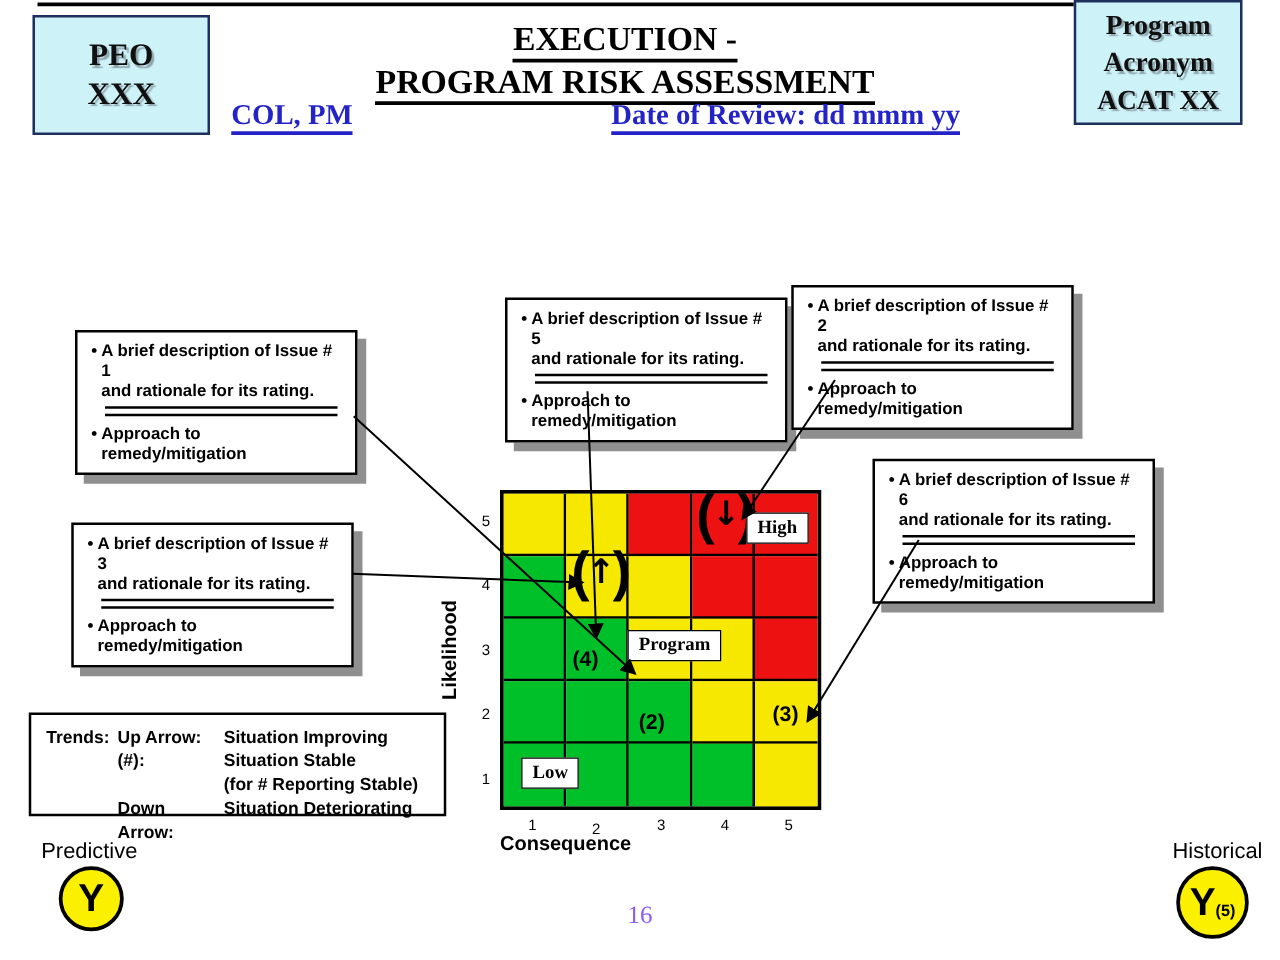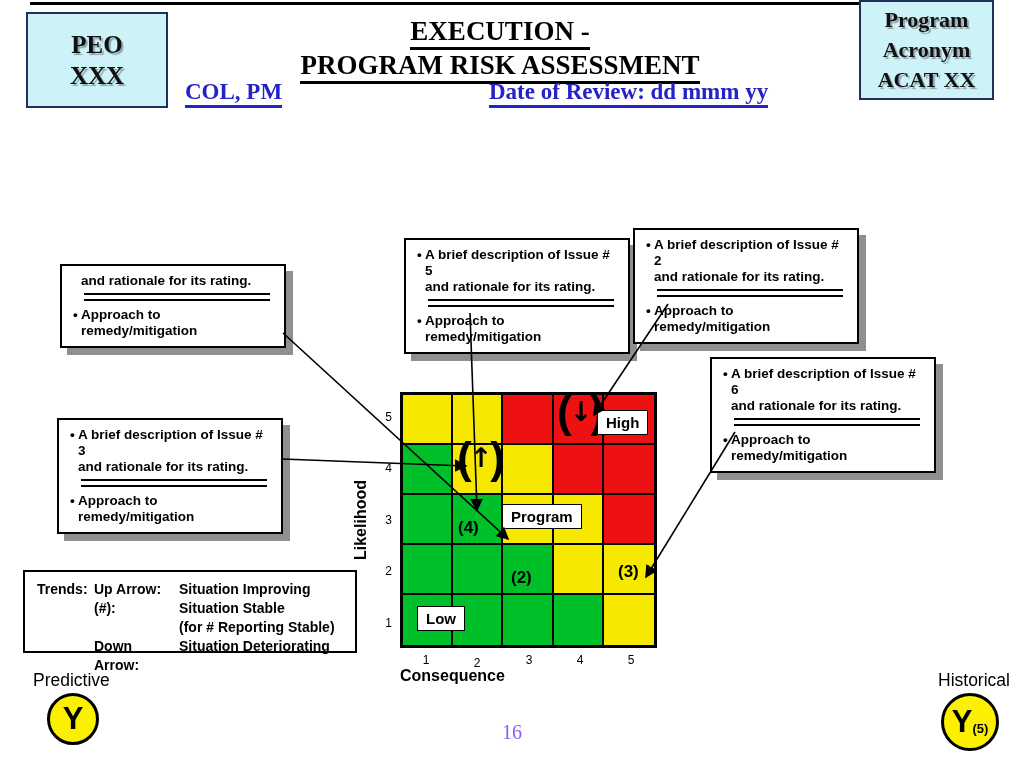--- a/index.html
+++ b/index.html
@@ -31,21 +31,21 @@
 
   .ylabel-wrap{position:absolute;left:348px;top:392px;width:26px;height:256px;
                display:flex;align-items:center;justify-content:center;}
   .ylabel-wrap span{transform:rotate(-90deg);white-space:nowrap;font-weight:bold;font-size:16px;}
   .ytick{position:absolute;left:374px;width:18px;text-align:right;font-size:12px;color:#000;}
   .xtick{position:absolute;top:653px;width:16px;text-align:center;font-size:12px;color:#000;}
   .xlabel{position:absolute;left:400px;top:667px;width:257px;
           font-weight:bold;font-size:16px;}
 
   .zone{position:absolute;background:#fff;border:1px solid #000;font-weight:bold;
-        font-size:15px;line-height:17px;padding:3px 8px;color:#000;}
+        font-size:15px;line-height:17px;padding:3px 8px;color:#000;font-family:Liberation Serif, serif;}
   .cellnum{position:absolute;font-weight:bold;font-size:17px;color:#000;}
   .trend{position:absolute;display:flex;align-items:center;color:#000;}
   .trend .p{font-weight:bold;font-size:44px;line-height:40px;font-family:"Liberation Sans",sans-serif;}
   .trend .g{font-weight:bold;font-size:27px;line-height:30px;font-family:"DejaVu Sans",sans-serif;margin:0 -2px;}
 
   
   .callout{position:absolute;width:206px;background:#fff;border:2px solid #000;
            box-shadow:7px 7px 0 #8f8f8f;padding:7px 8px;font-weight:bold;
            font-size:13.5px;line-height:16px;color:#000;}
   .c-line{padding-left:11px;text-indent:-8px;}
@@ -153,40 +153,41 @@
 
 <div class="zone" style="left:597px;top:410px;">High</div>
 <div class="zone" style="left:502px;top:504px;">Program</div>
 <div class="zone" style="left:417px;top:606px;">Low</div>
 
 <div class="cellnum" style="left:458px;top:518px;">(4)</div>
 <div class="cellnum" style="left:511px;top:568px;">(2)</div>
 <div class="cellnum" style="left:618px;top:562px;">(3)</div>
 
 <div class="callout" style="left:60px;top:264px;">
+  <div class="c-line">• A brief description of Issue # 1</div>
   <div class="c-line" style="padding-left:11px;text-indent:0;">and rationale for its rating.</div>
   <div class="c-rule"></div>
   <div class="c-line">• Approach to remedy/mitigation</div>
 </div>
 
 <div class="callout" style="left:368px;top:238px;margin-left:36px;">
   <div class="c-line">• A brief description of Issue # 5</div>
   <div class="c-line" style="padding-left:11px;text-indent:0;">and rationale for its rating.</div>
   <div class="c-rule"></div>
   <div class="c-line">• Approach to remedy/mitigation</div>
 </div>
 
 <div class="callout" style="left:633px;top:228px;">
   <div class="c-line">• A brief description of Issue # 2</div>
   <div class="c-line" style="padding-left:11px;text-indent:0;">and rationale for its rating.</div>
   <div class="c-rule"></div>
   <div class="c-line">• Approach to remedy/mitigation</div>
 </div>
 
-<div class="callout" style="left:698px;top:357px;margin-left:12px;">
+<div class="callout" style="left:698px;top:367px;">
   <div class="c-line">• A brief description of Issue # 6</div>
   <div class="c-line" style="padding-left:11px;text-indent:0;">and rationale for its rating.</div>
   <div class="c-rule"></div>
   <div class="c-line">• Approach to remedy/mitigation</div>
 </div>
 
 <div class="callout" style="left:57px;top:418px;">
   <div class="c-line">• A brief description of Issue # 3</div>
   <div class="c-line" style="padding-left:11px;text-indent:0;">and rationale for its rating.</div>
   <div class="c-rule"></div>

